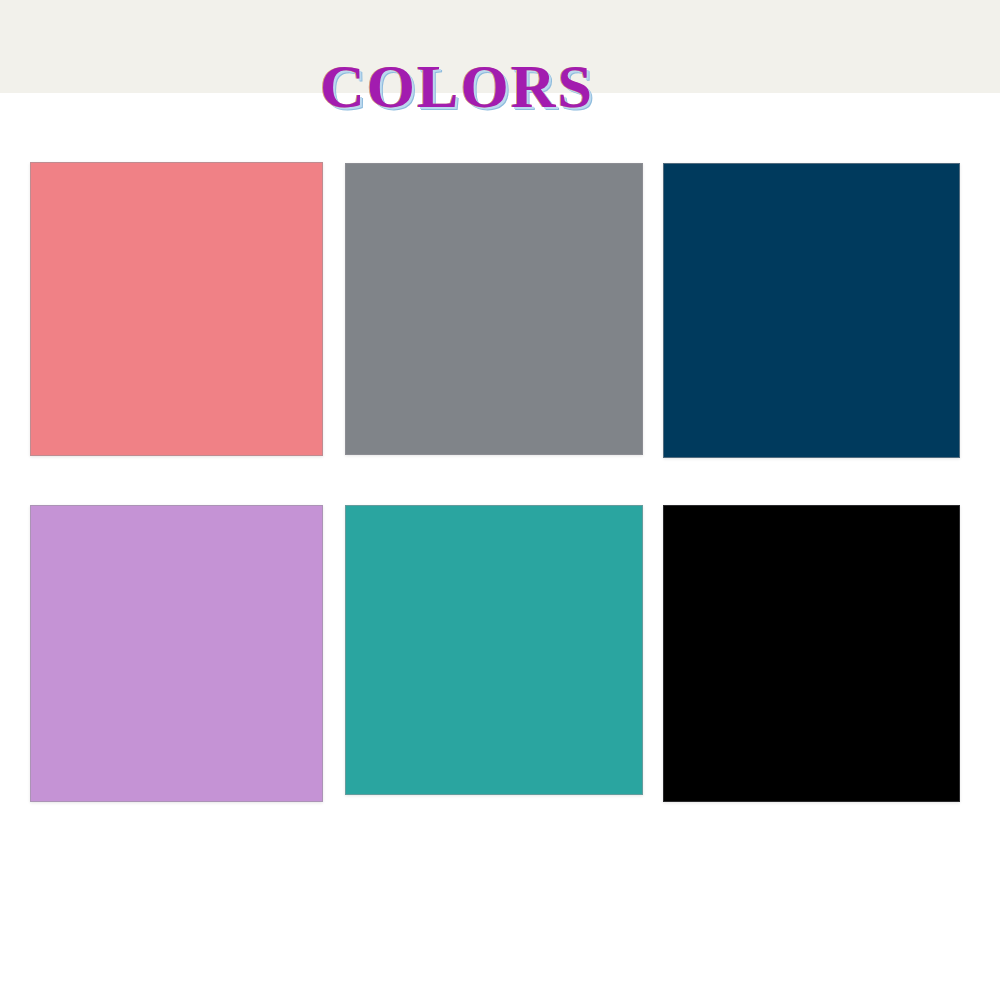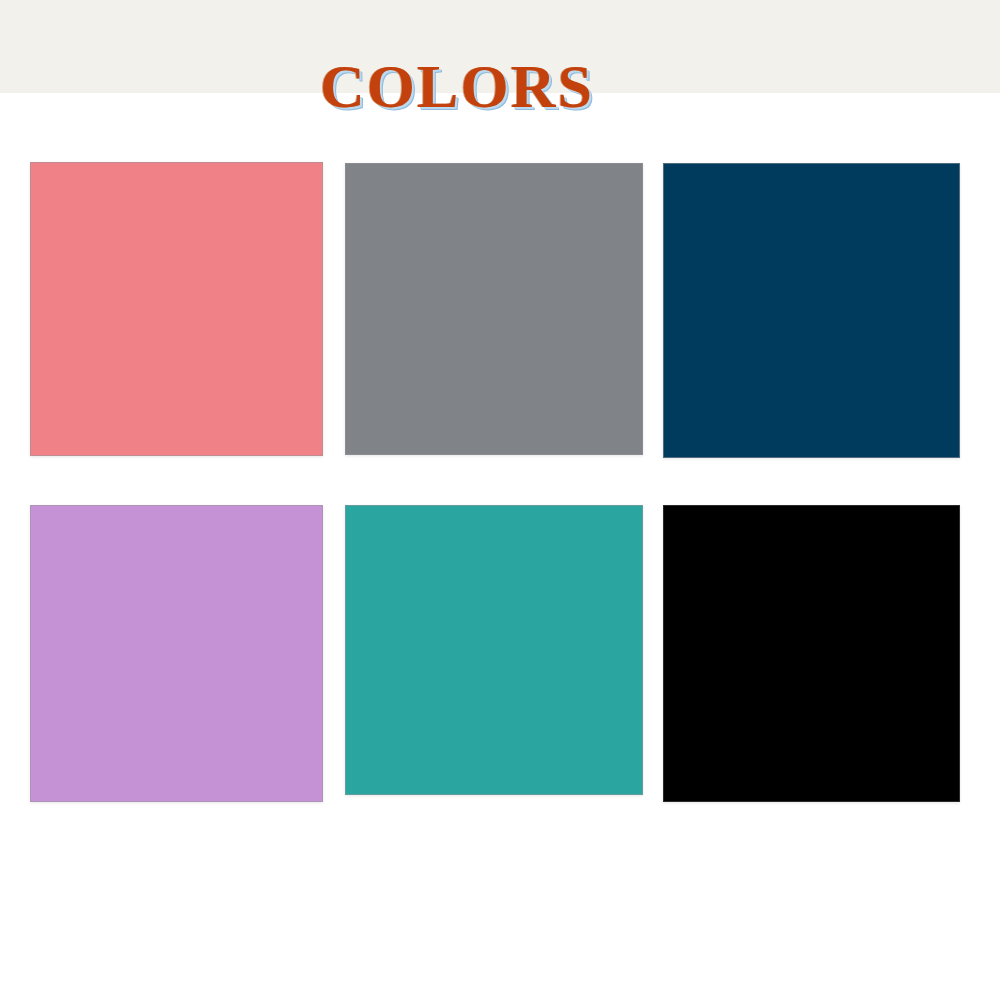--- a/index.html
+++ b/index.html
@@ -31,21 +31,21 @@
     top: 0;
     width: 914px;
     height: 93px;
     display: flex;
     align-items: center;
     justify-content: center;
     font-family: "Liberation Serif", serif;
     font-size: 62px;
     font-weight: 700;
     letter-spacing: 2px;
-    color: #c2410c;
+    color: #a21caf;
     text-transform: uppercase;
     font-variant: small-caps;
     line-height: 1;
     
     text-shadow:
       -1px  0px 0 #d8a07a,
        2px  2px 0 #bcd9ef,
        3px  3px 0 #8fbcdd,
        1px  1px 0 #ffffff;
     padding-bottom: 4px;

